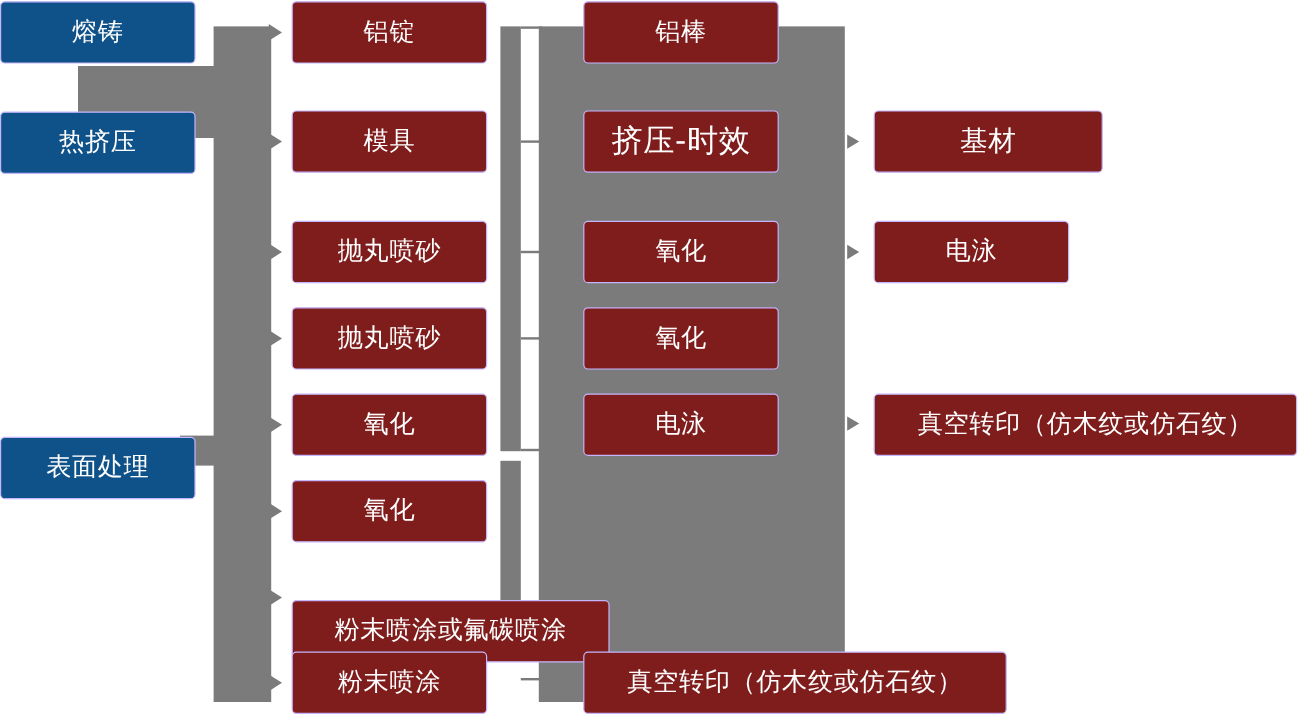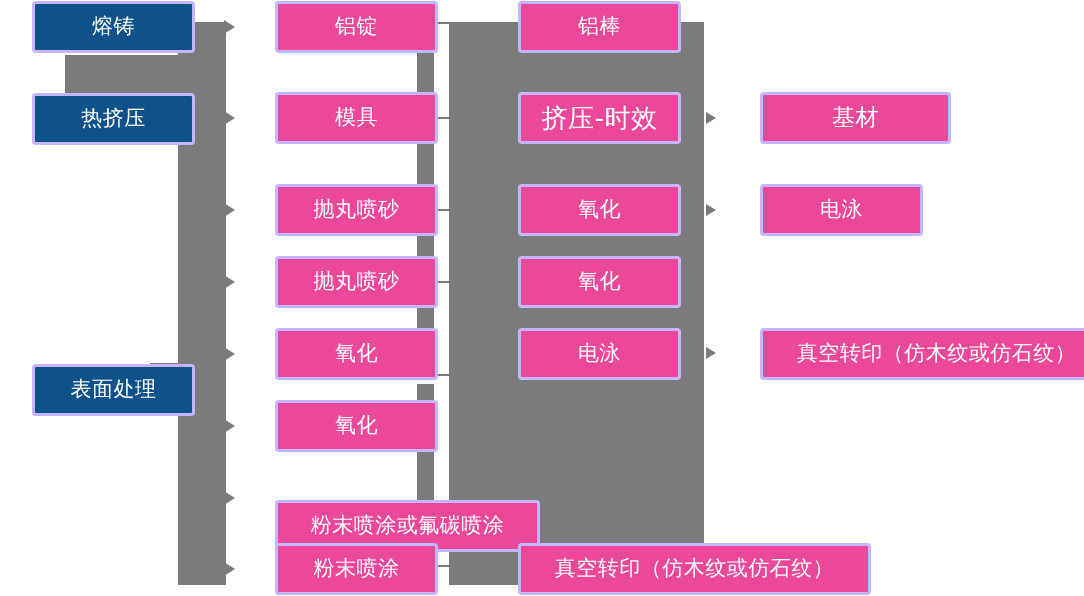--- a/index.html
+++ b/index.html
@@ -48,32 +48,31 @@
 
   
   .box {
     position: absolute;
     box-sizing: border-box;
     display: flex;
     align-items: center;
     justify-content: center;
     color: #ffffff;
     text-align: center;
-    border: 3px solid #c4b5fd;
+    border: 1px solid #c4b5fd;
     border-radius: 4px;
     line-height: 1.1;
     white-space: nowrap;
     letter-spacing: 0.5px;
-    margin-left: 32px;
   }
   .box-dark {
     background: #0f5289;
   }
   .box-light {
-    background: #ec4899;
+    background: #7f1d1d;
     align-items: center;
   }
   .box::after {
     
     content: "";
     position: absolute;
     left: 3px;
     right: 3px;
     top: -3px;
     height: 4px;

